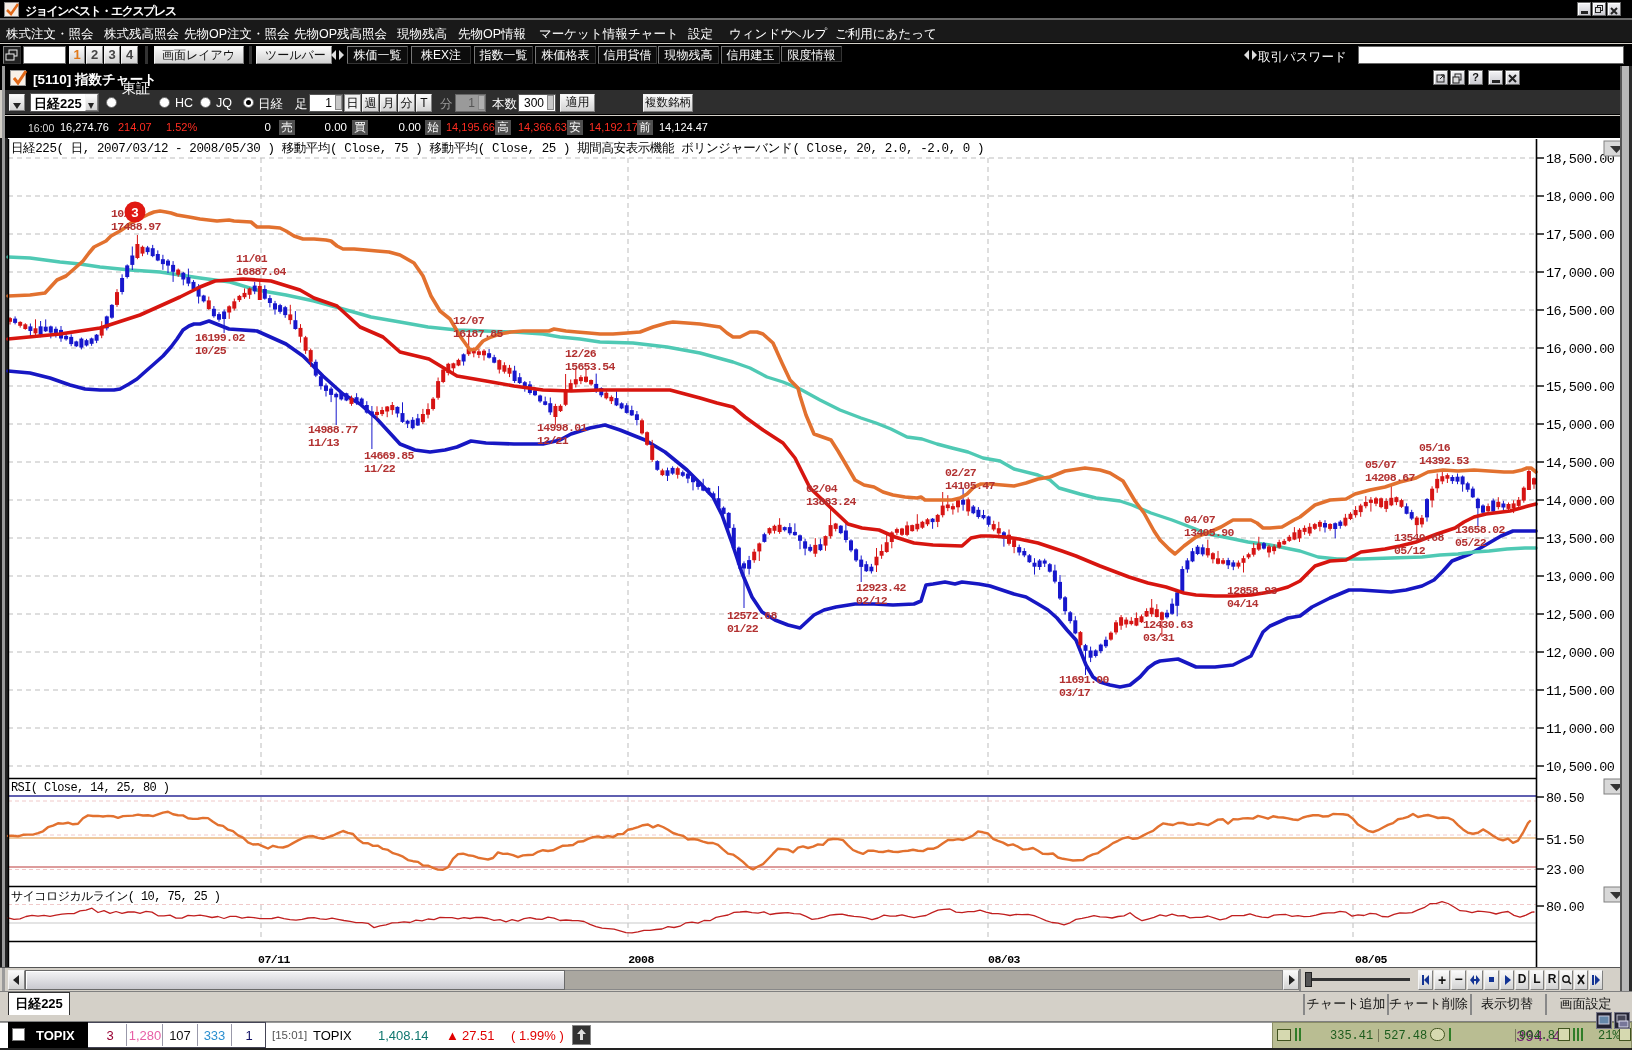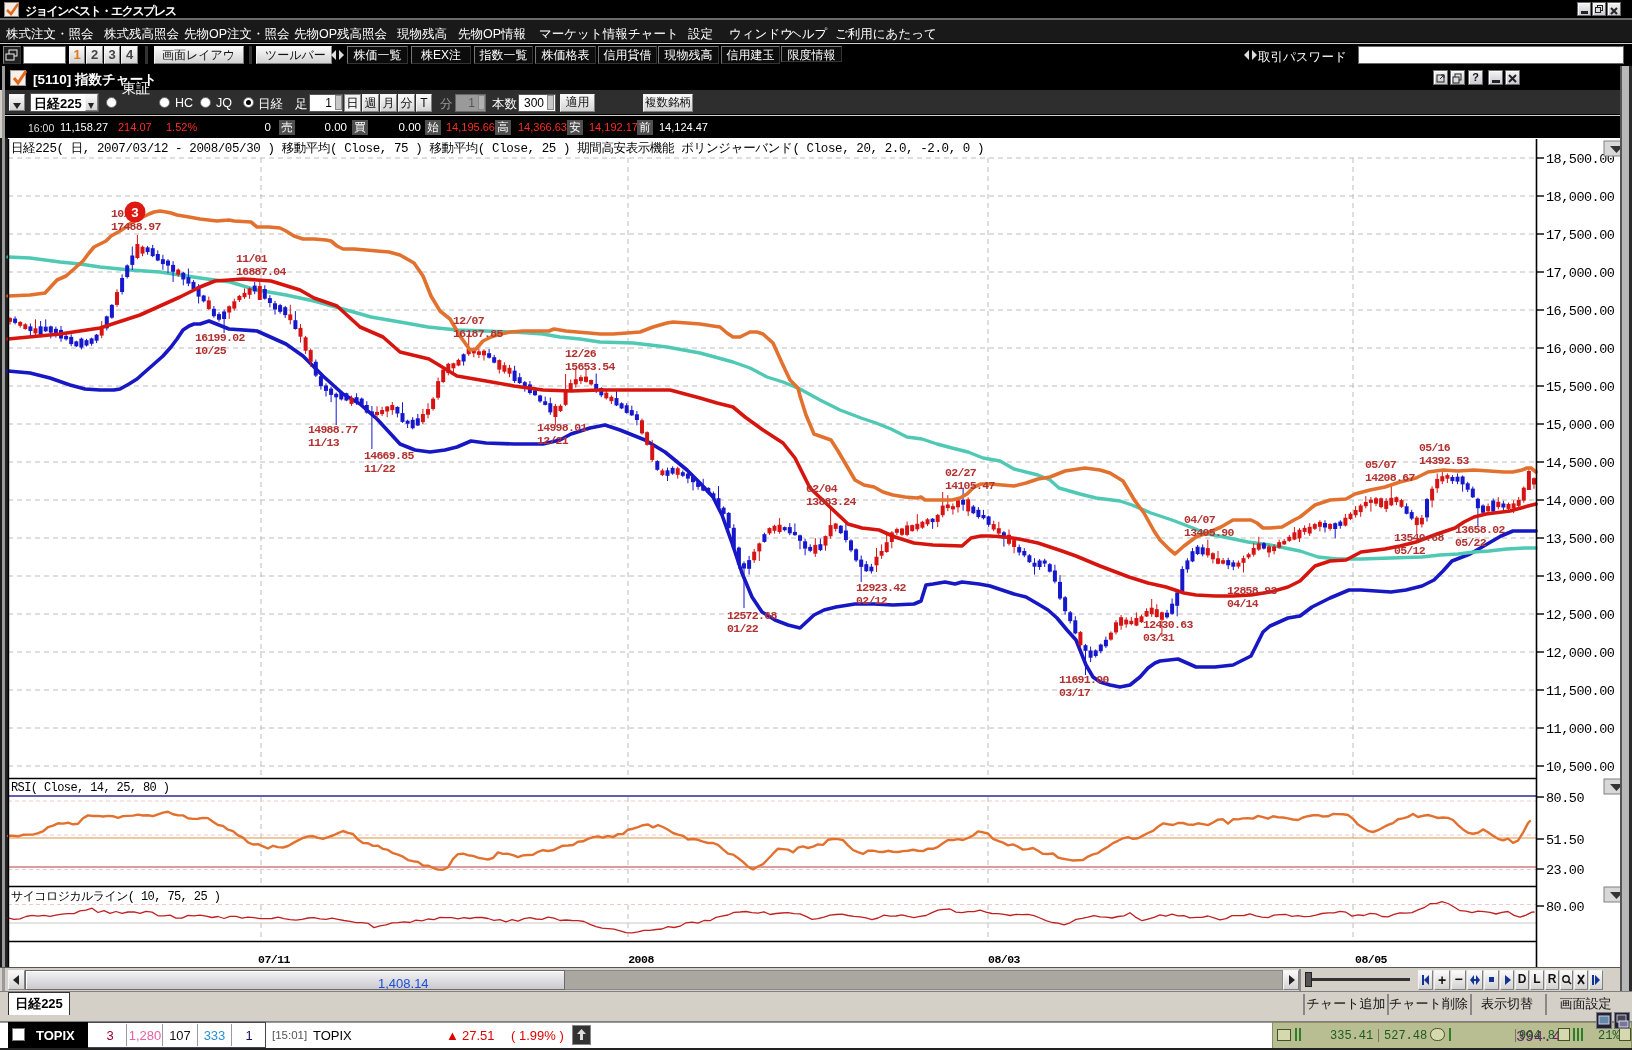--- a/index.html
+++ b/index.html
@@ -129,21 +129,21 @@
 <div class="abs" style="left:455px;top:94px;width:31px;height:18px;background:#9a9a9a;border:1px solid #666;font-size:12px;color:#555;text-align:right;padding:1px 10px 0 0">1</div>
 <div class="abs" style="left:478px;top:95px;width:7px;height:15px;background:#b0b0b0;border:1px solid #888"></div>
 <div class="abs wt" style="left:492px;top:96px;font-size:12.5px">本数</div>
 <div class="abs" style="left:518px;top:94px;width:38px;height:18px;background:#fff;border:1px solid #555;font-size:12px;text-align:right;padding:1px 11px 0 0">300</div>
 <div class="abs" style="left:547px;top:95px;width:7px;height:15px;background:#c8c8c8;border:1px solid #888"></div>
 <div class="abs silver" style="left:560px;top:94px;width:35px;height:18px;font-size:12px;text-align:center;line-height:15px">適用</div>
 <div class="abs silver" style="left:643px;top:94px;width:50px;height:18px;font-size:11.5px;text-align:center;line-height:15px">複数銘柄</div>
 
 <div class="abs" style="left:5px;top:116px;width:1620px;height:22px;background:#000"></div>
 <div class="abs" style="left:28px;top:122px;font-size:10.5px;color:#ddd">16:00</div>
-<div class="abs wt" style="left:60px;top:121px;font-size:11px">11,158.27</div>
+<div class="abs wt" style="left:60px;top:121px;font-size:11px">16,274.76</div>
 <div class="abs rt" style="left:118px;top:121px;font-size:11px">214.07</div>
 <div class="abs rt" style="left:166px;top:121px;font-size:11px">1.52%</div>
 <div class="abs wt" style="left:240px;top:121px;width:31px;text-align:right;font-size:11.5px">0</div>
 <div class="abs lblbox" style="left:279px;top:120px;width:16px;height:15px;font-size:11.5px;line-height:14px">売</div>
 <div class="abs wt" style="left:310px;top:121px;width:37px;text-align:right;font-size:11.5px">0.00</div>
 <div class="abs lblbox" style="left:352px;top:120px;width:16px;height:15px;font-size:11.5px;line-height:14px">買</div>
 <div class="abs wt" style="left:384px;top:121px;width:37px;text-align:right;font-size:11.5px">0.00</div>
 <div class="abs lblbox" style="left:425px;top:120px;width:16px;height:15px;font-size:11.5px;line-height:14px">始</div>
 <div class="abs rt" style="left:446px;top:121px;font-size:11px">14,195.66</div>
 <div class="abs lblbox" style="left:495px;top:120px;width:16px;height:15px;font-size:11.5px;line-height:14px">高</div>
@@ -986,21 +986,21 @@
 <div class="abs" style="left:162px;top:1024px;width:1px;height:22px;background:#99a"></div>
 <div class="abs" style="left:197px;top:1024px;width:1px;height:22px;background:#99a"></div>
 <div class="abs" style="left:231px;top:1024px;width:1px;height:22px;background:#99a"></div>
 <div class="abs" style="left:100px;top:1028px;font-size:13px;color:#903;width:20px;text-align:center">3</div>
 <div class="abs" style="left:128px;top:1028px;font-size:13px;color:#e75fa5;width:34px;text-align:center">1,280</div>
 <div class="abs" style="left:164px;top:1028px;font-size:13px;color:#111;width:32px;text-align:center">107</div>
 <div class="abs" style="left:199px;top:1028px;font-size:13px;color:#2a8fd0;width:31px;text-align:center">333</div>
 <div class="abs" style="left:233px;top:1028px;font-size:13px;color:#116;width:32px;text-align:center">1</div>
 <div class="abs" style="left:272px;top:1029px;font-size:11.5px;color:#555">[15:01]</div>
 <div class="abs" style="left:313px;top:1028px;font-size:13px;color:#000">TOPIX</div>
-<div class="abs" style="left:378px;top:976px;font-size:13px;color:#1d4ed8">1,408.14</div>
+<div class="abs" style="left:378px;top:1028px;font-size:13px;color:#0f766e">1,408.14</div>
 <div class="abs" style="left:446px;top:1028px;font-size:13px;color:#e00000">▲</div>
 <div class="abs" style="left:462px;top:1028px;font-size:13px;color:#e00000">27.51</div>
 <div class="abs" style="left:511px;top:1028px;font-size:13px;color:#e00000">( 1.99% )</div>
 <div class="abs" style="left:572px;top:1025px;width:19px;height:20px;background:#333;border:1px solid #888"><svg width="17" height="18">
         <path d="M8.5 3 L13 8 L10 8 L10 14 L7 14 L7 8 L4 8 Z" fill="#ddd"></path>
       </svg></div>
 <div class="abs" style="left:1272px;top:1022px;width:360px;height:28px;background:#b9bd92;border:1px solid #8a8d66"></div>
 <div class="abs" style="left:1277px;top:1029px;width:14px;height:12px;background:#d6d9b0;border:1px solid #41541f"></div>
 <div class="abs" style="left:1295px;top:1028px;width:2px;height:13px;background:#2f7d27"></div>
 <div class="abs" style="left:1299px;top:1028px;width:2px;height:13px;background:#2f7d27"></div>

